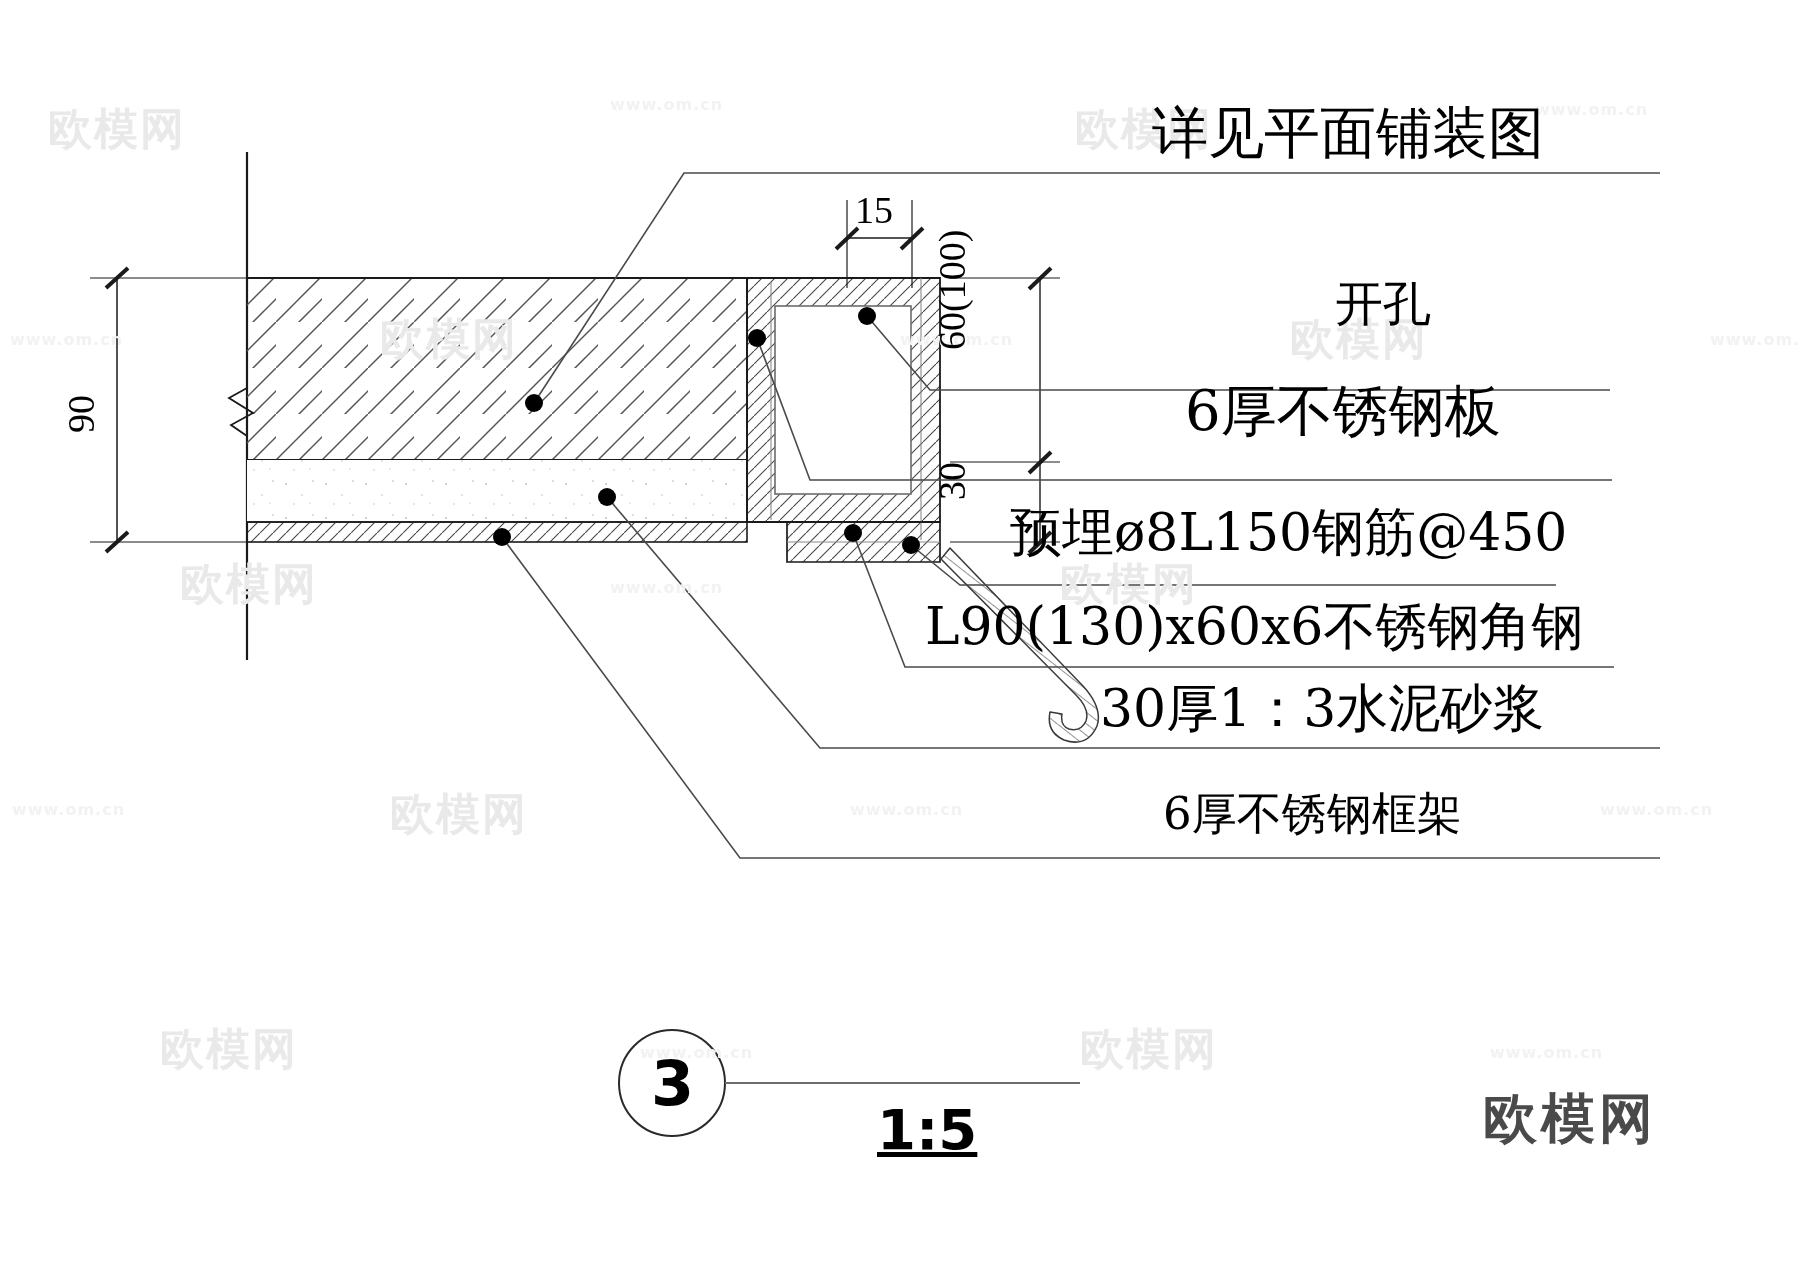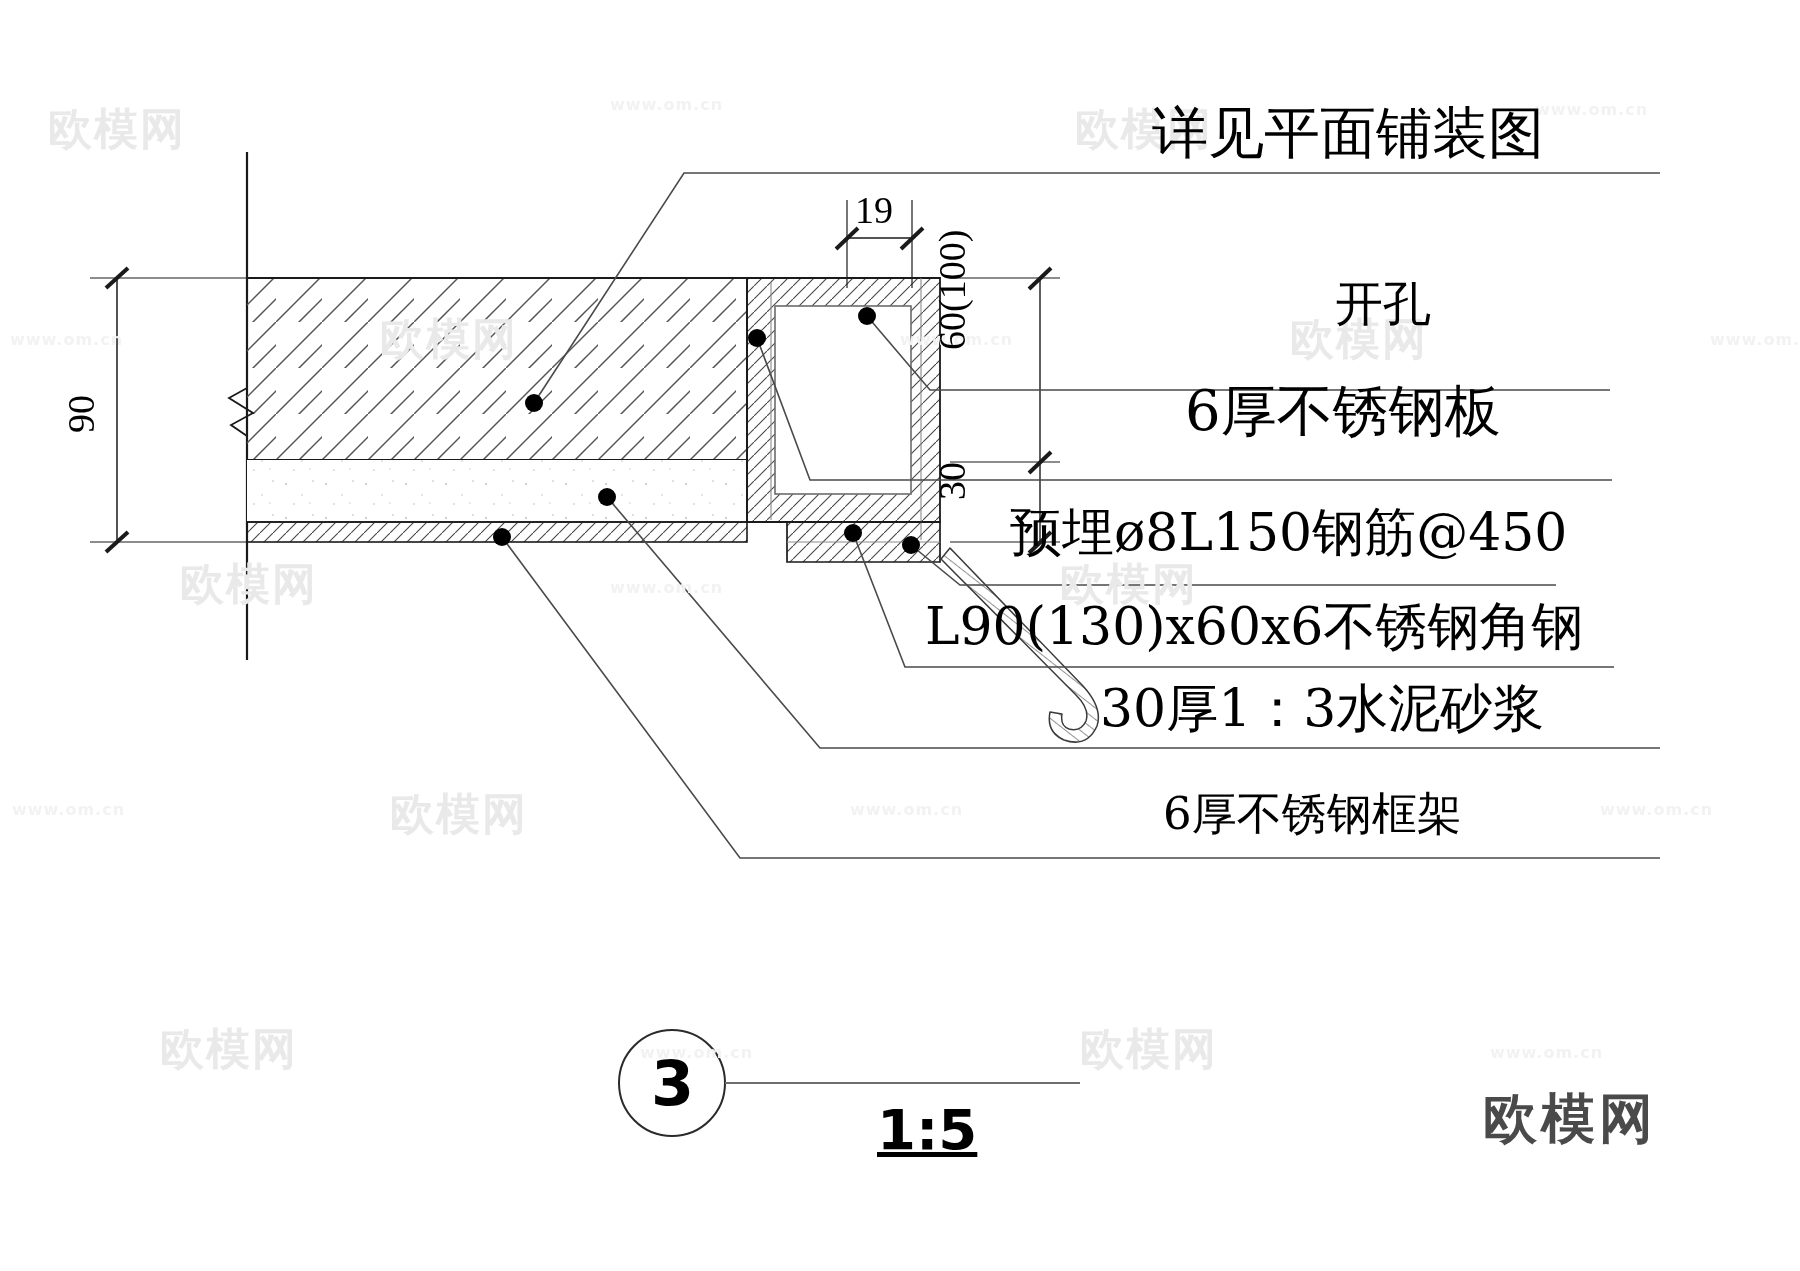--- a/index.html
+++ b/index.html
@@ -193,21 +193,21 @@
     <div class="lbl" style="left:1185px;top:374px;font-size:56px;">6厚不锈钢板</div>
     <div class="lbl" style="left:1010px;top:498px;font-size:52px;text-align:right;">预埋ø8L150钢筋@450</div>
     <div class="lbl" style="left:925px;top:592px;font-size:52px;">L90(130)x60x6不锈钢角钢</div>
     <div class="lbl" style="left:1100px;top:674px;font-size:52px;">30厚1：3水泥砂浆</div>
     <div class="lbl" style="left:1163px;top:784px;font-size:45px;">6厚不锈钢框架</div>
   </div>
 
   <div>
     <div class="dim rot" style="left:62px;top:392px;font-size:38px;transform:rotate(-90deg);">90</div>
 
-    <div class="dim" style="left:855px;top:188px;font-size:38px;">19</div>
+    <div class="dim" style="left:855px;top:188px;font-size:38px;">15</div>
 
     <div class="dim rot" style="left:930px;top:350px;font-size:38px;transform:rotate(-90deg);transform-origin:0 0;">60(100)</div>
 
     <div class="dim rot" style="left:930px;top:500px;font-size:38px;transform:rotate(-90deg);transform-origin:0 0;">30</div>
   </div>
 
   <div class="title-main" style="left:651px;top:1047px;font-size:62px;">3</div>
   <div class="title-main" style="left:877px;top:1097px;font-size:56px;text-decoration:underline;">1:5</div>
 
   <div class="brand" style="left:1483px;top:1083px;">欧模网</div>

